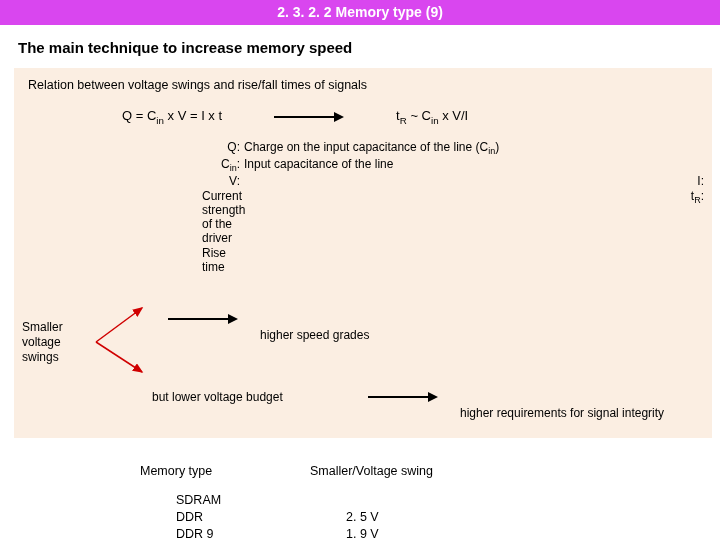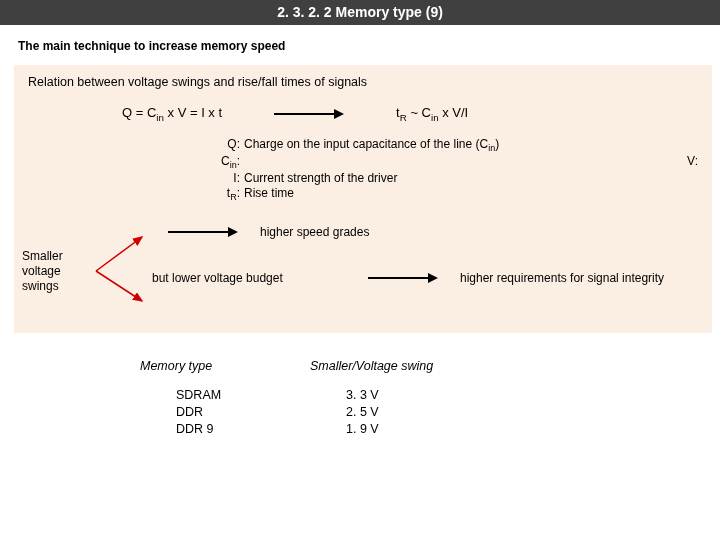--- a/index.html
+++ b/index.html
@@ -6,38 +6,38 @@
   body {
     width: 720px;
     height: 540px;
     font-family: Verdana, Geneva, sans-serif;
     font-size: 12px;
     background: #fff;
     color: #000;
     position: relative;
   }
   .title-bar {
-    background: #404040;
+    background: #d946ef;
     color: #fff;
     font-weight: bold;
     text-align: center;
     padding: 4px 0 5px 0;
     font-size: 14px;
     margin-bottom: 14px;
   }
   .subtitle {
     font-weight: bold;
-    font-size: 12px;
+    font-size: 15px;
     margin-left: 18px;
     margin-bottom: 12px;
   }
   .pink-block {
     background: #fbeee2;
     margin: 0 8px 0 14px;
-    padding: 10px 14px 18px 8px;
+    padding: 10px 8px 18px 8px;
     position: relative;
   }
   .relation {
     font-size: 12.5px;
     margin-left: 6px;
     margin-bottom: 16px;
   }
   .formula-row {
     display: flex;
     align-items: center;
@@ -93,30 +93,29 @@
   .branch-right {
     flex: 1;
   }
   .branch-line {
     display: flex;
     align-items: center;
     margin-bottom: 32px;
     font-size: 12px;
   }
   .branch-line .txt1 { width: 200px; }
-  .branch-line .txt2 { margin-left: 6px; }
+  .branch-line .txt2 { margin-left: 6px; margin-top: 32px; }
   .table-area {
     margin-top: 26px;
     margin-left: 140px;
     font-size: 12.5px;
   }
   .table-headers {
     display: flex;
     margin-bottom: 14px;
-    font-style: italic;
   }
   .col-type { width: 170px; }
   .col-volt { width: 200px; }
   .table-row { display: flex; line-height: 1.35; }
   .table-row .c1 { width: 80px; margin-left: 36px; }
   .table-row .c2 { width: 100px; margin-left: 90px; }
   sub { font-size: 0.75em; }
 </style>
 </head>
 <body>
@@ -141,20 +140,21 @@
     </span>
     <span>
       <span>t</span><sub>R</sub><span> ~ C</span><sub>in</sub><span> x V/I</span>
     </span>
   </div>
 
   <div class="defs" id="defs-grid">
       <div class="sym">Q:</div>
       <div>Charge on the input capacitance of the line (C<sub>in</sub>)</div>
       <div class="sym">C<sub>in</sub>:</div>
+      <div>Input capacitance of the line</div>
       <div class="sym">V:</div>
       <div class="sym">I:</div>
       <div>Current strength of the driver</div>
       <div class="sym">t<sub>R</sub>:</div>
       <div>Rise time</div>
     </div>
 
   <div class="branch-area">
     <div class="smaller">Smaller voltage swings</div>
     <div class="branch-arrows">
@@ -189,21 +189,20 @@
 </div>
 
 <div class="table-area">
   <div class="table-headers">
     <div class="col-type">Memory type</div>
     <div class="col-volt">Smaller/Voltage swing</div>
   </div>
   <div id="table-rows">
       <div class="table-row">
         <div class="c1">SDRAM</div>
-        <div class="c2">3. 3 V</div>
       </div>
       <div class="table-row">
         <div class="c1">DDR</div>
         <div class="c2">2. 5 V</div>
       </div>
       <div class="table-row">
         <div class="c1">DDR 9</div>
         <div class="c2">1. 9 V</div>
       </div>
     </div>

